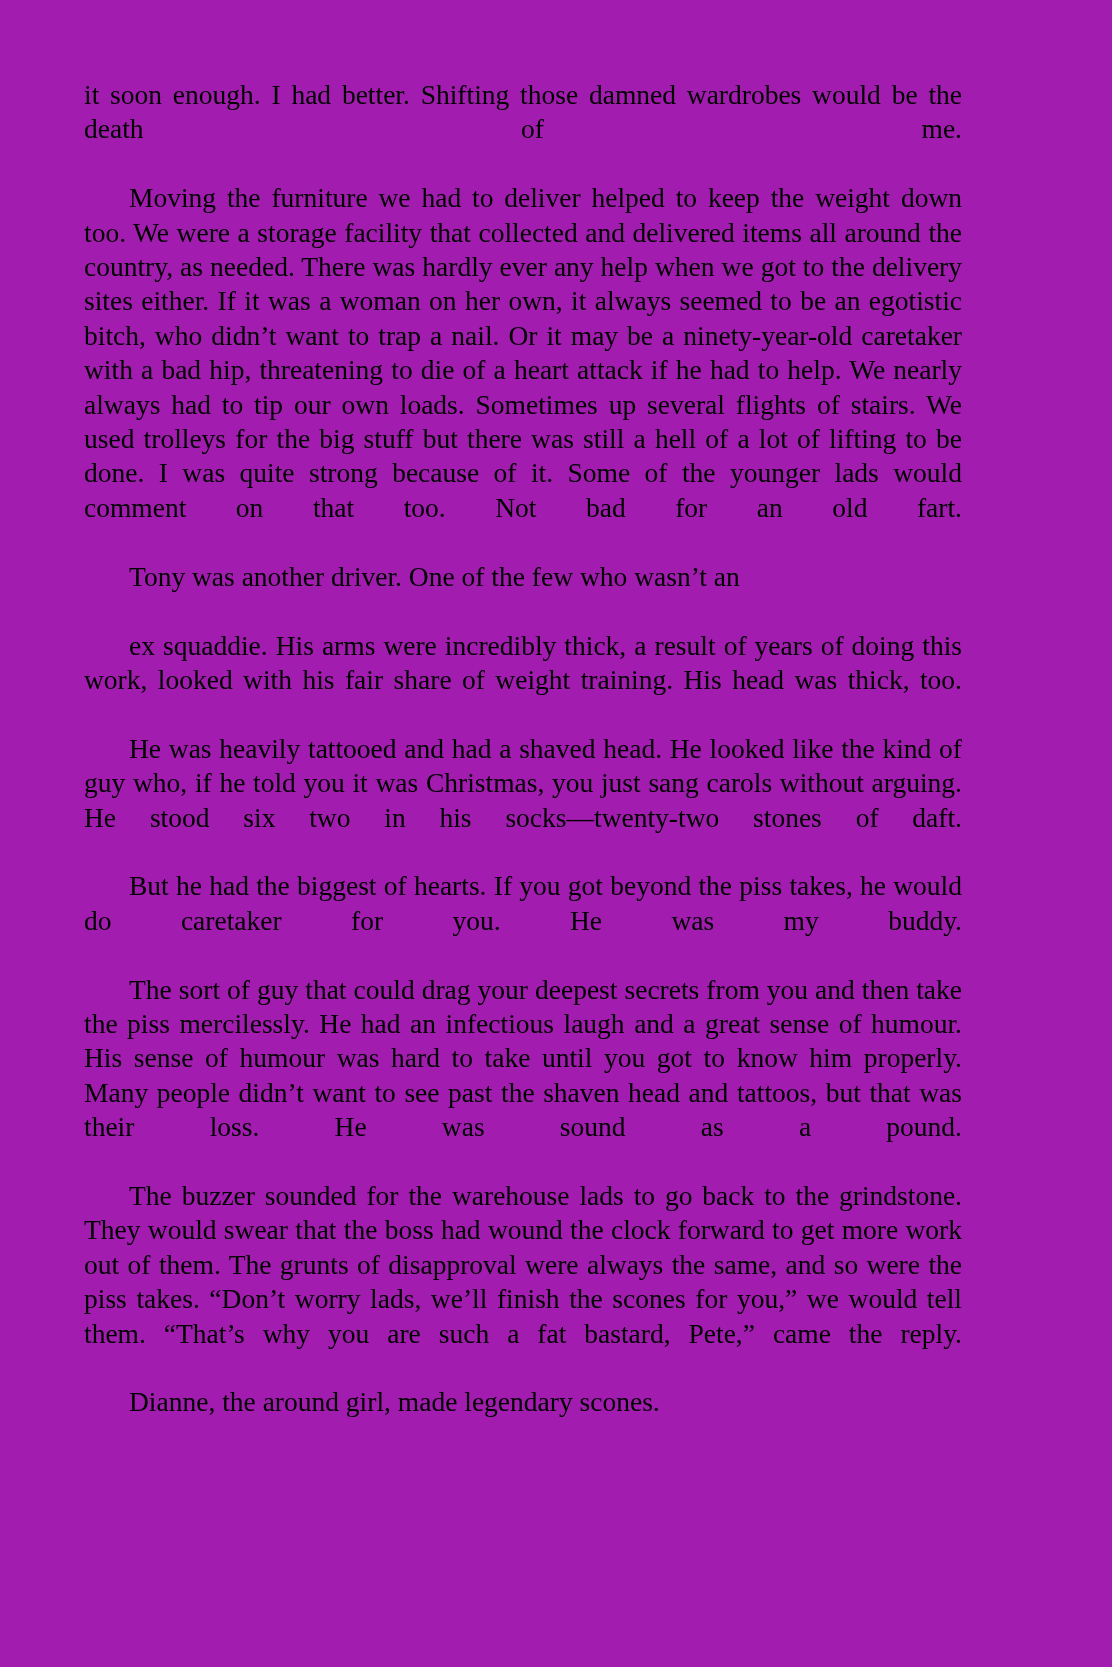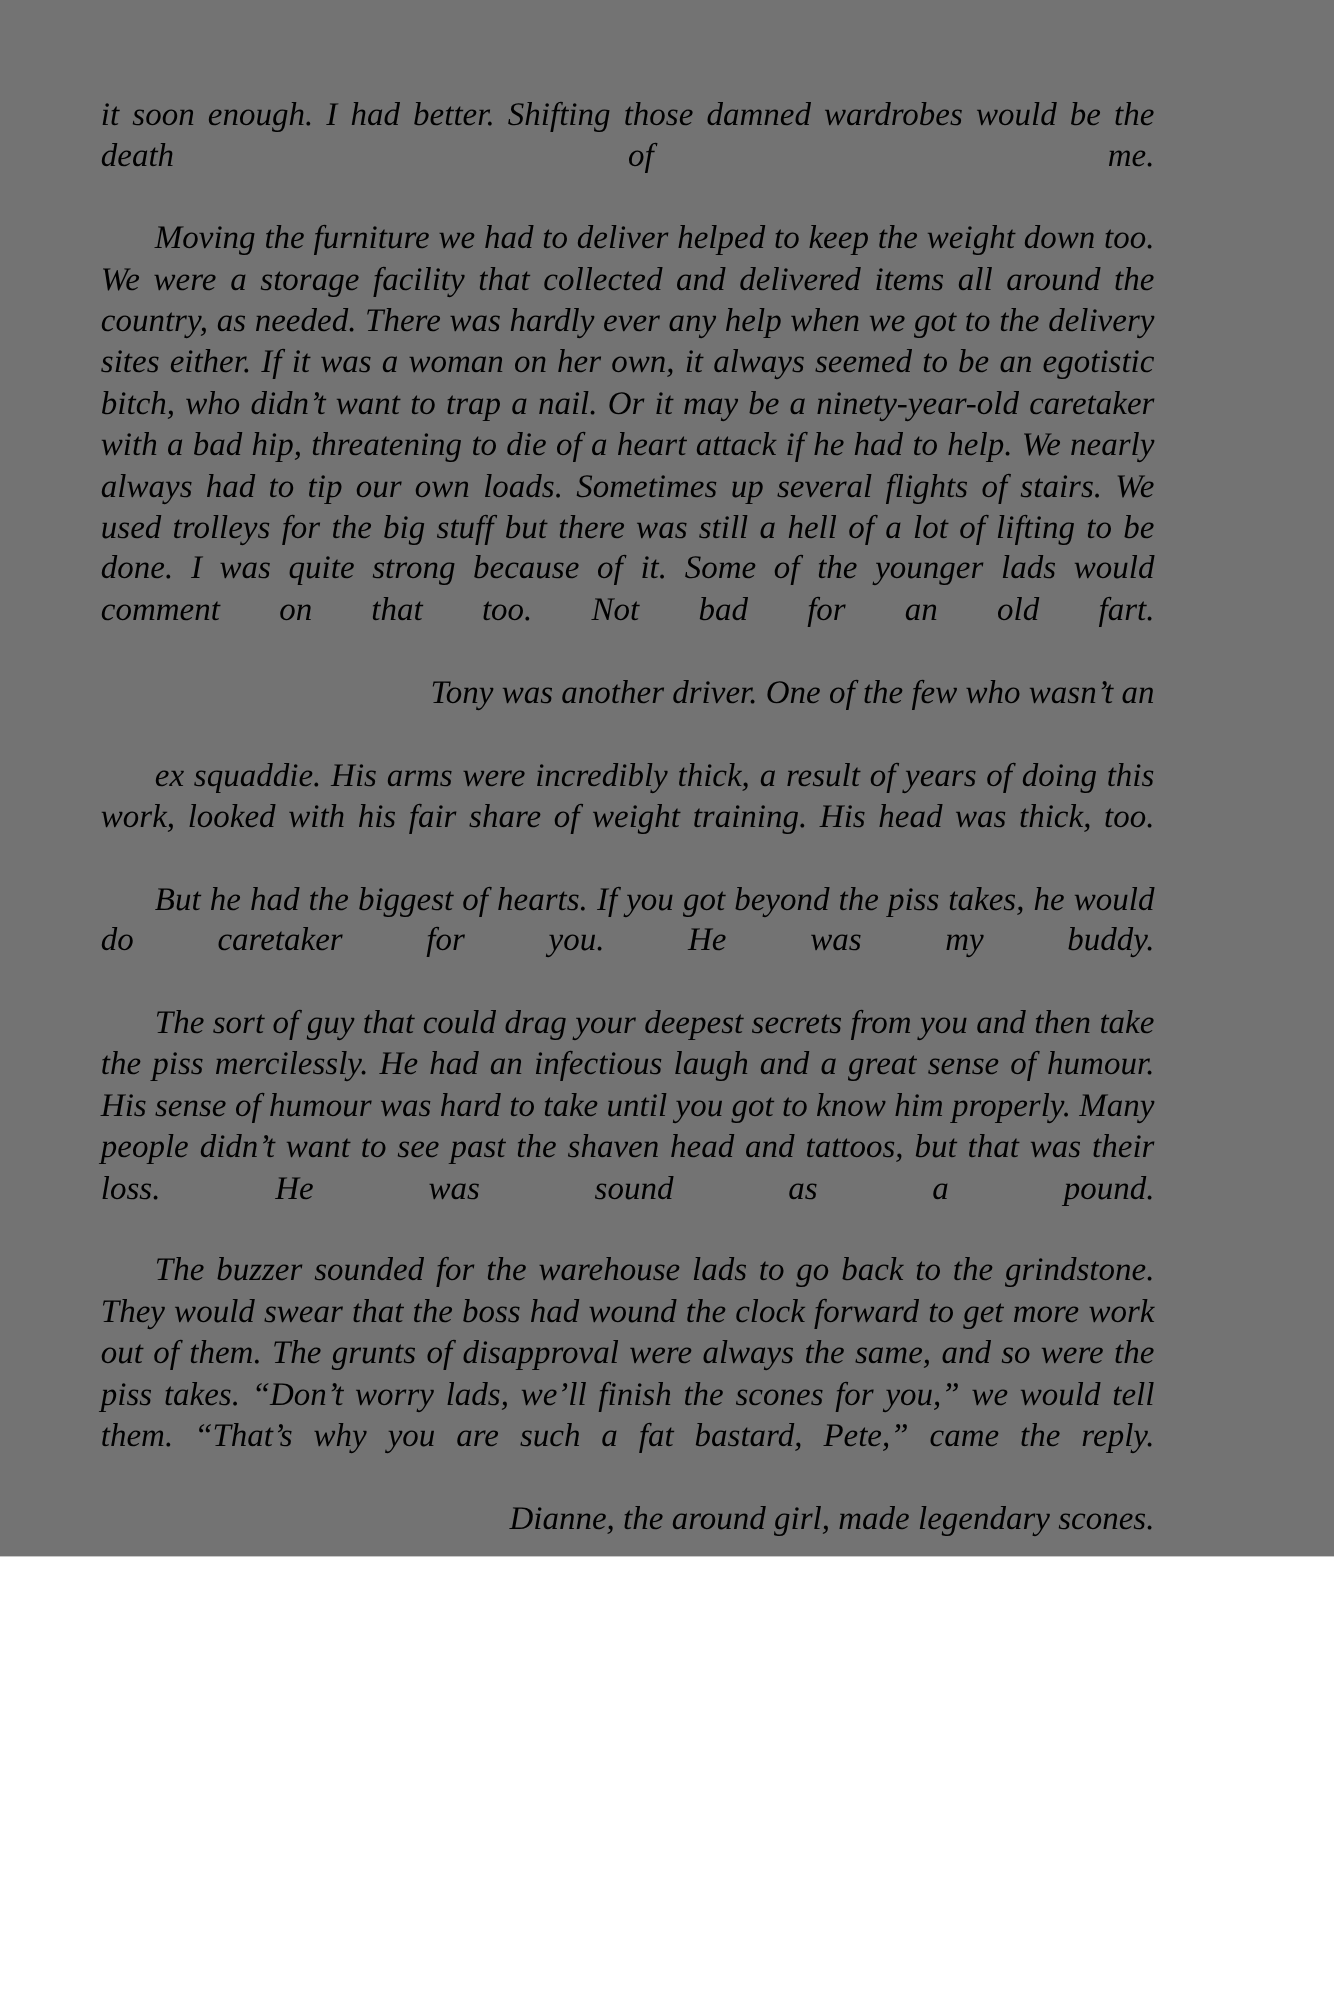--- a/index.html
+++ b/index.html
@@ -13,24 +13,23 @@
     height: 1667px;
     overflow: hidden;
     font-family: "Liberation Serif", "DejaVu Serif", serif;
     color: #000000;
     -webkit-font-smoothing: antialiased;
   }
 
   .page {
     position: relative;
     width: 1112px;
-    height: 1297px;
-    background: #737373;
+    height: 1667px;
+    background: #a21caf;
     box-sizing: border-box;
-    font-style: italic;
   }
 
   .text-block {
     position: absolute;
     left: 84px;
     top: 78px;
     width: 878px;
   }
 
   p.para {
@@ -47,21 +46,21 @@
     letter-spacing: 0px;
   }
 
   
   p.para.continuation {
     text-indent: 0;
   }
 
   
   p.para.short {
-    text-align: right;
+    text-align: left;
   }
 
   
   p.para::after {
     content: "";
     display: inline-block;
     width: 100%;
   }
 </style>
 </head>
@@ -71,20 +70,21 @@
   <div class="text-block">
 
     <p class="para continuation">it soon enough. I had better. Shifting those damned wardrobes would be the death of me.</p>
 
     <p class="para">Moving the furniture we had to deliver helped to keep the weight down too. We were a storage facility that collected and delivered items all around the country, as needed. There was hardly ever any help when we got to the delivery sites either. If it was a woman on her own, it always seemed to be an egotistic bitch, who didn’t want to trap a nail. Or it may be a ninety-year-old caretaker with a bad hip, threatening to die of a heart attack if he had to help. We nearly always had to tip our own loads. Sometimes up several flights of stairs. We used trolleys for the big stuff but there was still a hell of a lot of lifting to be done. I was quite strong because of it. Some of the younger lads would comment on that too. Not bad for an old fart.</p>
 
     <p class="para short">Tony was another driver. One of the few who wasn’t an</p>
 
     <p class="para">ex squaddie. His arms were incredibly thick, a result of years of doing this work, looked with his fair share of weight training. His head was thick, too.</p>
 
+    <p class="para">He was heavily tattooed and had a shaved head. He looked like the kind of guy who, if he told you it was Christmas, you just sang carols without arguing. He stood six two in his socks—twenty-two stones of daft.</p>
 
     <p class="para">But he had the biggest of hearts. If you got beyond the piss takes, he would do caretaker for you. He was my buddy.</p>
 
     <p class="para">The sort of guy that could drag your deepest secrets from you and then take the piss mercilessly. He had an infectious laugh and a great sense of humour. His sense of humour was hard to take until you got to know him properly. Many people didn’t want to see past the shaven head and tattoos, but that was their loss. He was sound as a pound.</p>
 
     <p class="para">The buzzer sounded for the warehouse lads to go back to the grindstone. They would swear that the boss had wound the clock forward to get more work out of them. The grunts of disapproval were always the same, and so were the piss takes. “Don’t worry lads, we’ll finish the scones for you,” we would tell them. “That’s why you are such a fat bastard, Pete,” came the reply.</p>
 
     <p class="para short">Dianne, the around girl, made legendary scones.</p>
 
   </div>

